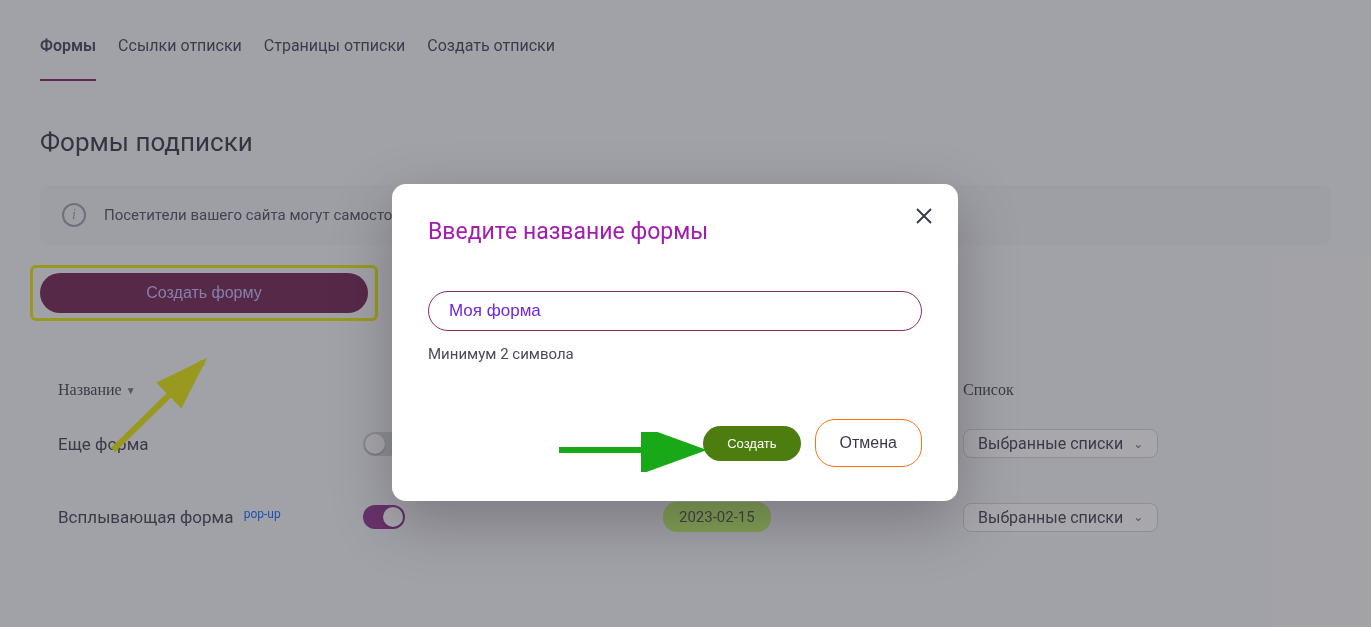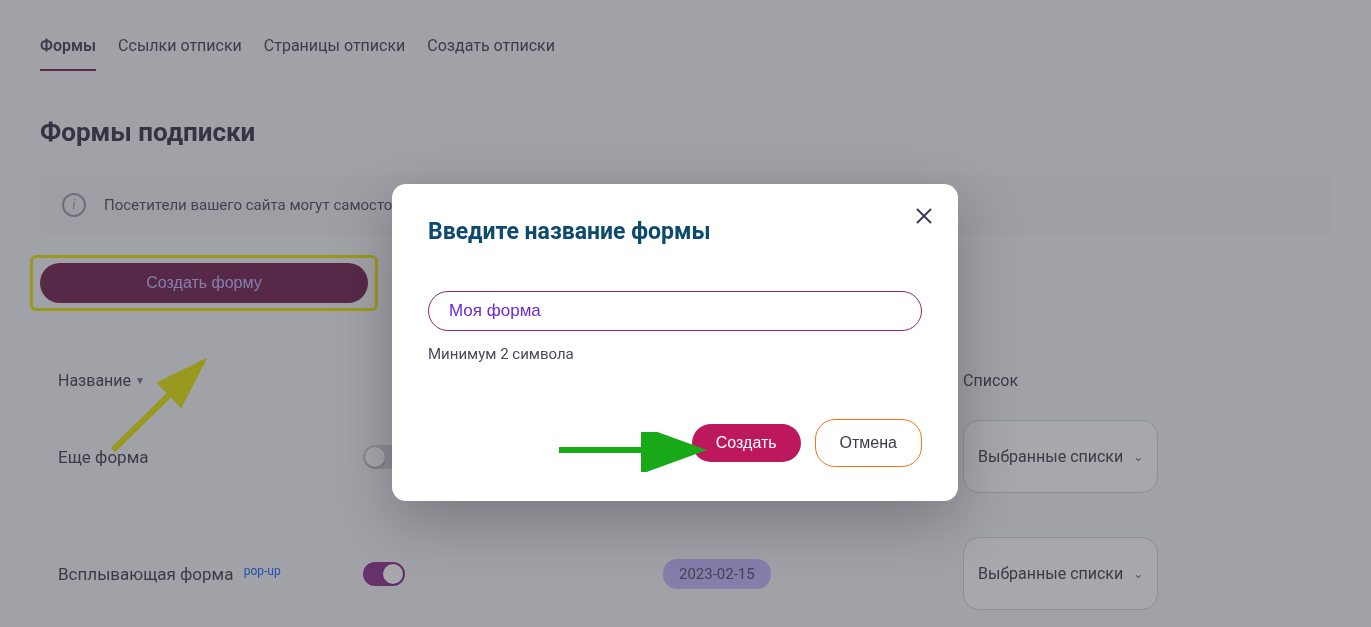--- a/index.html
+++ b/index.html
@@ -2,63 +2,63 @@
 <html><head>
 <meta charset="utf-8">
 <style>
   * { box-sizing: border-box; margin: 0; padding: 0; }
   html, body { width: 1371px; height: 627px; font-family: -apple-system, BlinkMacSystemFont, "Segoe UI", Roboto, Arial, sans-serif; }
   body { background: #f5f5f7; position: relative; overflow: hidden; }
 
   
   .page { position: absolute; inset: 0; padding: 36px 40px 0 40px; }
   .tabs { display: flex; gap: 22px; font-size: 16px; color: #3b3b4f; }
-  .tab { padding-bottom: 14px; cursor: pointer; }
+  .tab { padding-bottom: 24px; cursor: pointer; }
   .tab.active { font-weight: 600; border-bottom: 2px solid #7b1c4f; }
 
-  .page-title { margin-top: 46px; font-size: 26px; font-weight: 700; color: #2e2e3f; }
+  .page-title { margin-top: 46px; font-size: 26px; font-weight: 400; color: #2e2e3f; }
 
   .info-box { margin-top: 28px; background: #efeff3; border-radius: 8px; padding: 18px 22px; display: flex; align-items: center; gap: 18px; color: #4a4a5a; font-size: 15px; line-height: 1.4; }
   .info-icon { width: 24px; height: 24px; border: 2px solid #9a9aaa; border-radius: 50%; display:flex; align-items:center; justify-content:center; font-family: Georgia, serif; font-style: italic; color:#9a9aaa; font-size:14px; flex-shrink:0;}
 
   .create-wrap { margin-top: 28px; position: relative; display:inline-block;}
   .create-highlight { position:absolute; top:-8px; left:-10px; right:-10px; bottom:-8px; border:3px solid #e6e600; border-radius:6px; pointer-events:none;}
   .create-btn { background:#6e1a4a; color:#c4b5fd; border:none; border-radius:20px; width: 328px; height:40px; font-size:16px; cursor:pointer;}
 
   .arrow-yellow { position:absolute; left:95px; top:332px; pointer-events:none;}
 
   .table { margin-top: 60px; padding: 0 18px 0 18px;}
-  .th-row { display:grid; grid-template-columns: 305px 300px 300px 1fr; font-size:16px; color:#3a3a4a; padding: 8px 0;}
+  .th-row { display:grid; grid-template-columns: 305px 300px 300px 1fr; font-size:16px; color:#3a3a4a; padding: 8px 0; font-family: Liberation Serif, serif;}
   .th-sort { display:inline-flex; align-items:center; gap:4px;}
   .tri { font-size:10px; color:#6b6b7b;}
   .row { display:grid; grid-template-columns: 305px 300px 300px 1fr; align-items:center; padding: 22px 0;}
   .row .name { color:#3a3a4a; font-size:17px;}
   .popup-tag { color:#0066ff; font-size:12px; margin-left:6px; vertical-align: top;}
   .toggle { width:42px; height:24px; border-radius:12px; position:relative;}
   .toggle .knob{ position:absolute; top:2px; width:20px; height:20px; background:#fff; border-radius:50%; box-shadow:0 1px 2px rgba(0,0,0,.3);}
   .toggle.off{ background:#d1d1d8;}
   .toggle.off .knob{ left:2px;}
   .toggle.on{ background:#8b2a8b;}
   .toggle.on .knob{ right:2px;}
-  .date-chip{ background:#c4b5fd; border-radius:14px; padding:6px 16px; font-size:15px; color:#4a4a5a; display:inline-block;}
-  .select{ border:1px solid #d1d1d8; border-radius:16px; padding:26px 14px; font-size:16px; color:#3a3a4a; display:inline-flex; align-items:center; gap:10px; background:#fff;}
+  .date-chip{ background:#bef264; border-radius:14px; padding:6px 16px; font-size:15px; color:#4a4a5a; display:inline-block;}
+  .select{ border:1px solid #d1d1d8; border-radius:8px; padding:4px 14px; font-size:16px; color:#3a3a4a; display:inline-flex; align-items:center; gap:10px; background:#fff;}
   .chev{ font-size:12px; color:#6b6b7b;}
 
   
   .overlay { position:absolute; inset:0; background:rgba(60,60,70,.45);}
 
   
   .modal { position:absolute; left:392px; top:184px; width:566px; background:#fff; border-radius:14px; padding: 34px 36px 34px 36px; box-shadow: 0 20px 60px rgba(0,0,0,.25);}
-  .modal-title { font-size:23px; font-weight:700; color:#0c4a6e;}
+  .modal-title { font-size:23px; font-weight:400; color:#a21caf;}
   .close-x { position:absolute; top:18px; right:20px; width:28px; height:28px; cursor:pointer; display:flex; align-items:center; justify-content:center;}
   .close-x svg{ stroke:#3b3b52; stroke-width:2;}
   .form-input { margin-top: 46px; width:100%; border:1.5px solid #8b2a6b; border-radius:20px; height:40px; padding: 0 20px; font-size:17px; color:#6d28d9; outline:none;}
   .hint { margin-top:14px; font-size:15px; color:#4a4a5a;}
   .modal-actions { margin-top: 56px; display:flex; gap:14px; justify-content:flex-end; align-items:center;}
-  .btn-primary { background:#be185d; color:#fff; border:none; border-radius:20px; padding: 10px 24px; font-size:16px; cursor:pointer;}
+  .btn-primary { background:#4d7c0f; color:#fff; border:none; border-radius:20px; padding: 10px 24px; font-size:13px; cursor:pointer;}
   .btn-secondary { background:#fff; color:#3a3a4a; border:1px solid #f97316; border-radius:20px; padding: 14px 24px; font-size:16px; cursor:pointer;}
 
   .arrow-green { position:absolute; left:555px; top:432px; pointer-events:none;}
 </style>
 </head>
 <body>
 
 <div class="page">
 
   <div class="tabs">

